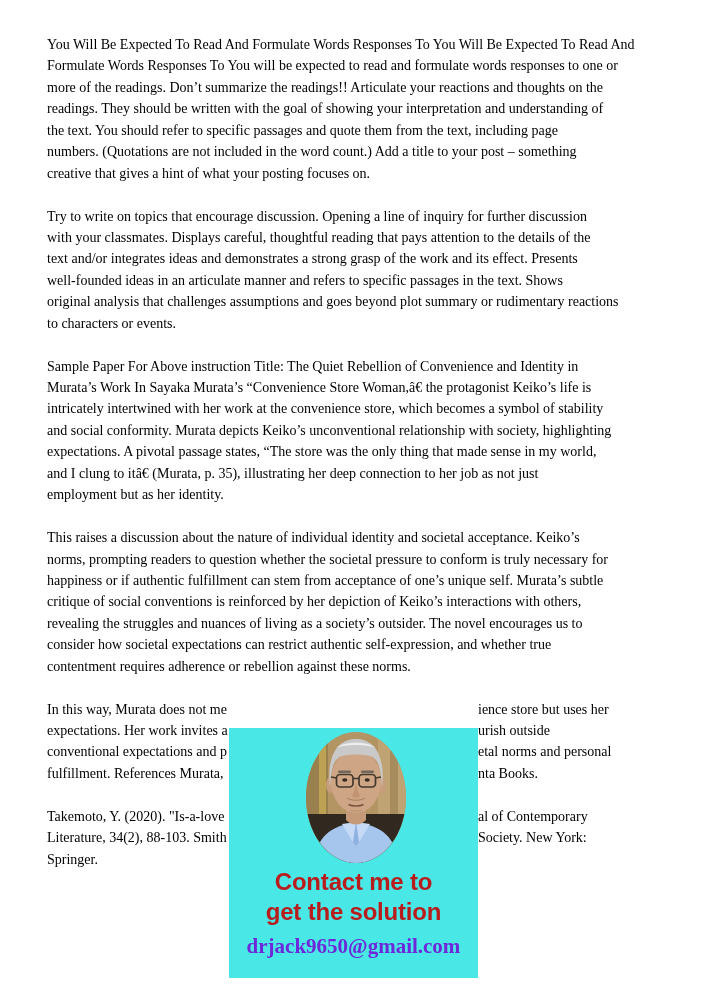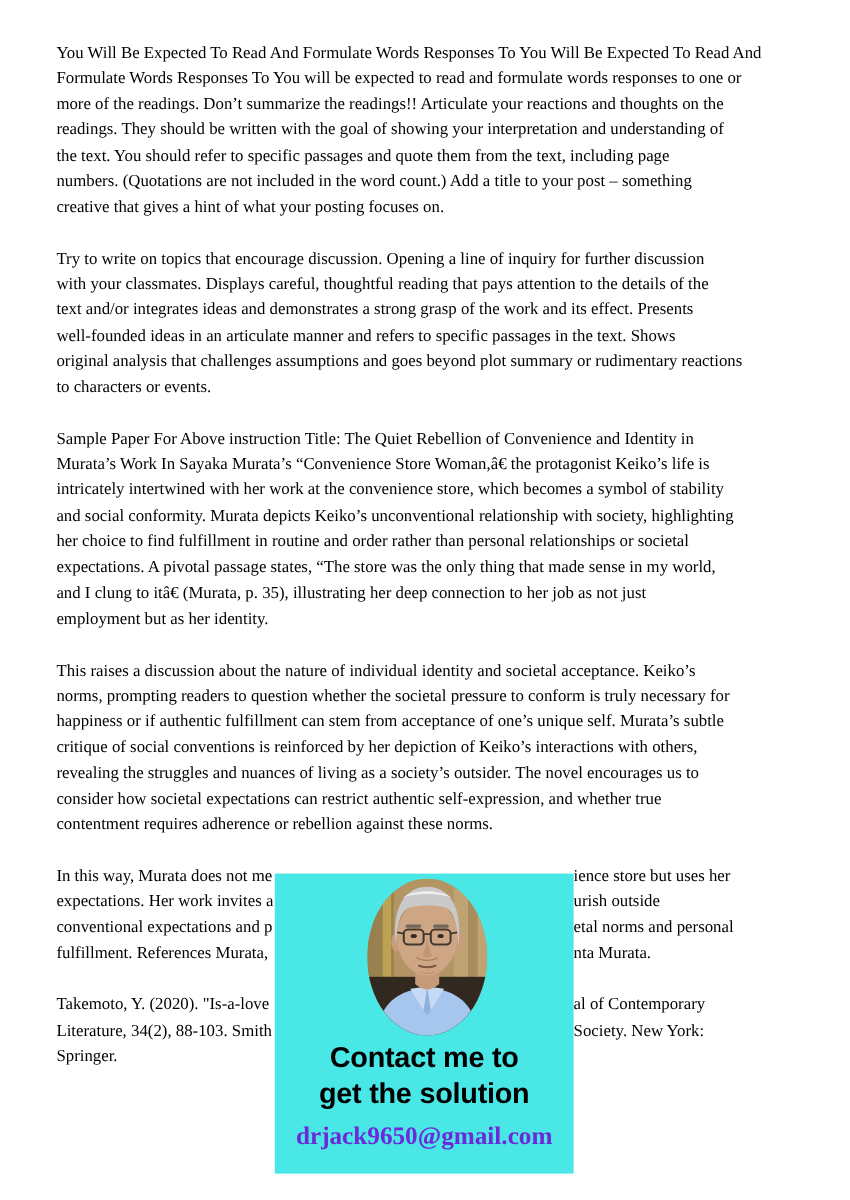--- a/index.html
+++ b/index.html
@@ -44,21 +44,21 @@
     overflow: hidden;
   }
   .photo svg { display: block; width: 100%; height: 100%; }
   .ad-headline {
     position: absolute;
     top: 139px; left: 0; width: 100%;
     font-family: "Liberation Sans", "DejaVu Sans", sans-serif;
     font-weight: 700;
     font-size: 24px;
     line-height: 30px;
-    color: #000000;
+    color: #b91c1c;
     letter-spacing: -0.2px;
   }
   .ad-email {
     position: absolute;
     top: 206px; left: 0; width: 100%;
     font-family: "Liberation Serif", "DejaVu Serif", serif;
     font-weight: 700;
     font-size: 21px;
     color: #6d28d9;
   }
@@ -82,39 +82,38 @@
       <div class="line">text and/or integrates ideas and demonstrates a strong grasp of the work and its effect. Presents</div>
       <div class="line">well-founded ideas in an articulate manner and refers to specific passages in the text. Shows</div>
       <div class="line">original analysis that challenges assumptions and goes beyond plot summary or rudimentary reactions</div>
       <div class="line">to characters or events.</div>
     </div>
     <div class="para">
       <div class="line">Sample Paper For Above instruction Title: The Quiet Rebellion of Convenience and Identity in</div>
       <div class="line">Murata’s Work In Sayaka Murata’s “Convenience Store Woman,â€ the protagonist Keiko’s life is</div>
       <div class="line">intricately intertwined with her work at the convenience store, which becomes a symbol of stability</div>
       <div class="line">and social conformity. Murata depicts Keiko’s unconventional relationship with society, highlighting</div>
-      <div class="line">her choice to find fulfillment in routine and order rather than personal relationships or societal</div>
       <div class="line">expectations. A pivotal passage states, “The store was the only thing that made sense in my world,</div>
       <div class="line">and I clung to itâ€ (Murata, p. 35), illustrating her deep connection to her job as not just</div>
       <div class="line">employment but as her identity.</div>
     </div>
     <div class="para">
       <div class="line">This raises a discussion about the nature of individual identity and societal acceptance. Keiko’s</div>
       <div class="line">norms, prompting readers to question whether the societal pressure to conform is truly necessary for</div>
       <div class="line">happiness or if authentic fulfillment can stem from acceptance of one’s unique self. Murata’s subtle</div>
       <div class="line">critique of social conventions is reinforced by her depiction of Keiko’s interactions with others,</div>
       <div class="line">revealing the struggles and nuances of living as a society’s outsider. The novel encourages us to</div>
       <div class="line">consider how societal expectations can restrict authentic self-expression, and whether true</div>
       <div class="line">contentment requires adherence or rebellion against these norms.</div>
     </div>
     <div class="para">
       <div class="line"><span class="frag-left">In this way, Murata does not me</span><span class="frag-right">ience store but uses her</span></div>
       <div class="line"><span class="frag-left">expectations. Her work invites a</span><span class="frag-right">urish outside</span></div>
       <div class="line"><span class="frag-left">conventional expectations and p</span><span class="frag-right">etal norms and personal</span></div>
-      <div class="line"><span class="frag-left">fulfillment. References Murata,</span><span class="frag-right">nta Murata.</span></div>
+      <div class="line"><span class="frag-left">fulfillment. References Murata,</span><span class="frag-right">nta Books.</span></div>
     </div>
     <div class="para">
       <div class="line"><span class="frag-left">Takemoto, Y. (2020). "Is-a-love</span><span class="frag-right">al of Contemporary</span></div>
       <div class="line"><span class="frag-left">Literature, 34(2), 88-103. Smith</span><span class="frag-right">Society. New York:</span></div>
       <div class="line">Springer.</div>
     </div>
   </div>
 
 <div class="ad" style="background: rgb(73, 231, 229);">
   <div class="photo">

